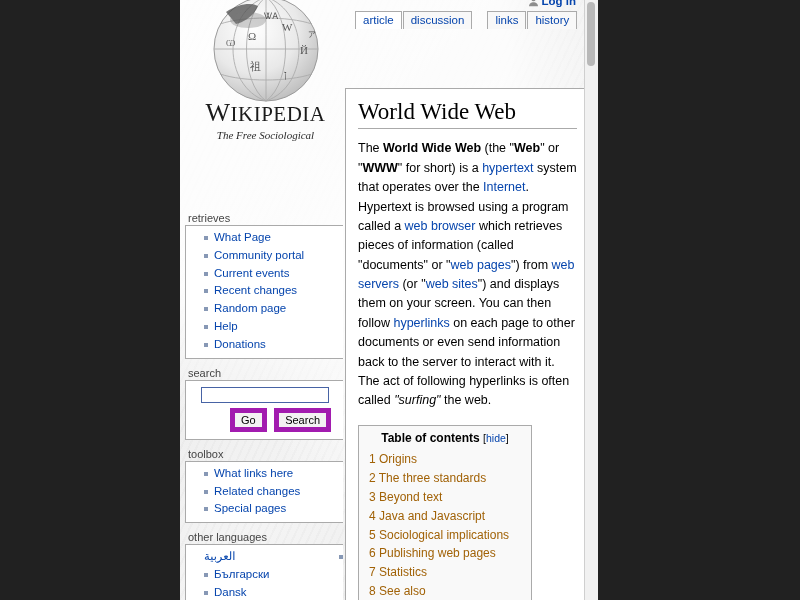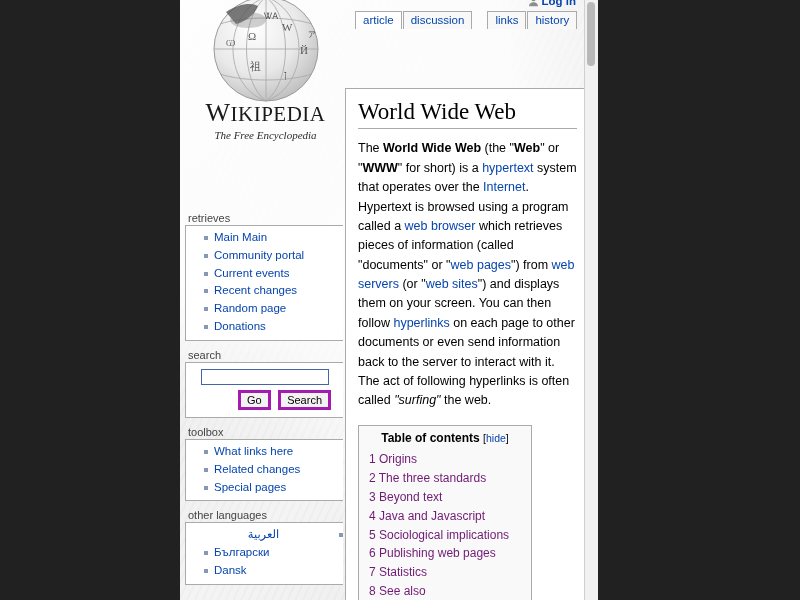--- a/index.html
+++ b/index.html
@@ -209,21 +209,21 @@
     font-size: 10.5px;
     color: #000;
   }
   #toc .toctitle .brackets a { color: #0645ad; }
   #toc ul { list-style: none; margin: 0; padding: 0; }
   #toc li {
     font-size: 12px;
     line-height: 1.58;
     white-space: nowrap;
   }
-  #toc li a { color: #701a75; text-decoration: none; margin-top: 48px; }
+  #toc li a { color: #a16207; text-decoration: none; margin-top: 48px; }
 
   
   #sidebar {
     position: absolute;
     left: 5px;
     top: 212px;
     width: 158px;
     z-index: 18;
   }
   .portlet { margin-bottom: 8px; }
@@ -255,21 +255,21 @@
   .portlet li::before {
     content: "";
     position: absolute;
     left: 0;
     top: 7px;
     width: 4px;
     height: 4px;
     background: #8798b5;
   }
   .portlet li a { color: #0645ad; text-decoration: none; }
-  .portlet li.rtl { direction: rtl; text-align: center; padding-left: 0; padding-right: 20px; }
+  .portlet li.rtl { direction: rtl; text-align: left; padding-left: 0; padding-right: 20px; }
   .portlet li.rtl::before { left: auto; right: 0; }
 
   
   #p-search .body { padding: 6px 6px 7px 6px; text-align: center; }
   #searchInput {
     width: 128px;
     height: 16px;
     border: 1px solid #4763a5;
     font-size: 11px;
     font-family: "Liberation Sans", sans-serif;
@@ -278,21 +278,21 @@
     background: #fff;
     display: block;
     margin: 0 auto 5px auto;
   }
   .searchbtns { text-align: right; padding-right: 6px; }
   .searchbtns button {
     font-family: "Liberation Sans", sans-serif;
     font-size: 11px;
     padding: 1px 6px;
     margin-left: 3px;
-    border: 3px solid #a21caf;
+    border: 5px solid #a21caf;
     background: #f3f3f3;
     color: #000;
     cursor: pointer;
   }
 </style>
 </head>
 <body>
 
 <div id="screen">
 
@@ -336,21 +336,21 @@
           <text x="54" y="76">祖</text>
           <text x="88" y="84">ן</text>
           <text x="30" y="52" font-size="8">Ѡ</text>
           <text x="112" y="43" font-size="8">ア</text>
           <text x="68" y="25" font-size="9">ᏔᎪ</text>
         </g>
         <path d="M30 18 C42 10 55 8 62 12 C58 22 48 28 40 30 Z" fill="#4d4d4d" opacity=".75"></path>
         <ellipse cx="52" cy="26" rx="18" ry="8" fill="#777" opacity=".35"></ellipse>
       </svg>
       <div class="wordmark"><span class="cap">W</span><span>IKIPEDIA</span></div>
-      <div class="tagline">The Free Encyclopedia</div>
+      <div class="tagline">The Free Sociological</div>
     </div>
 
     <div id="tabs">
       <a class="tab selected" href="#">article</a>
       <a class="tab" href="#">discussion</a>
       <a class="tab gap" href="#">links</a>
       <a class="tab" href="#">history</a>
     </div>
 
     <div id="content">
@@ -373,25 +373,26 @@
         </ul>
       </div>
     </div>
 
     <div id="sidebar">
 
       <div class="portlet" id="p-navigation">
         <h5>retrieves</h5>
         <div class="body">
           <ul>
-            <li><a href="#">Main Main</a></li>
+            <li><a href="#">What Page</a></li>
             <li><a href="#">Community portal</a></li>
             <li><a href="#">Current events</a></li>
             <li><a href="#">Recent changes</a></li>
             <li><a href="#">Random page</a></li>
+            <li><a href="#">Help</a></li>
             <li><a href="#">Donations</a></li>
           </ul>
         </div>
       </div>
 
       <div class="portlet" id="p-search">
         <h5>search</h5>
         <div class="body">
           <input id="searchInput" type="text" value="" style="">
           <div class="searchbtns">

